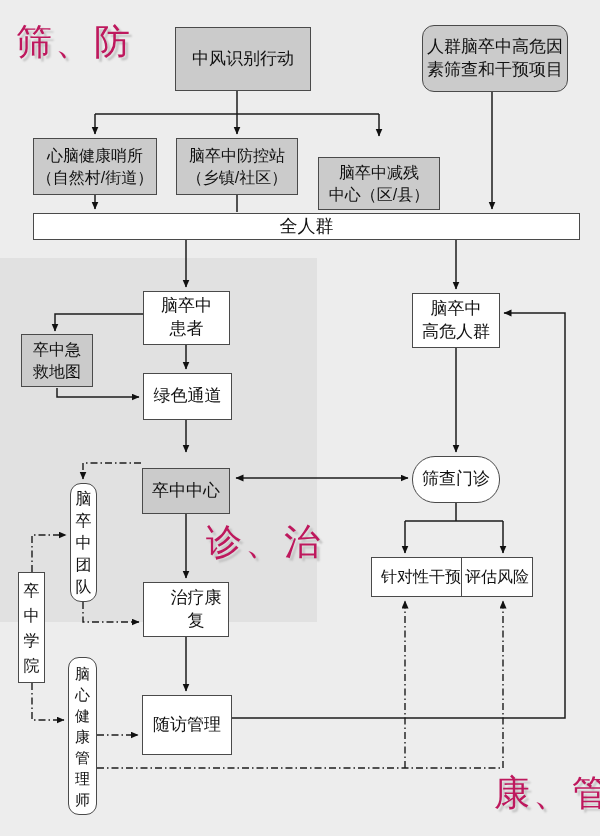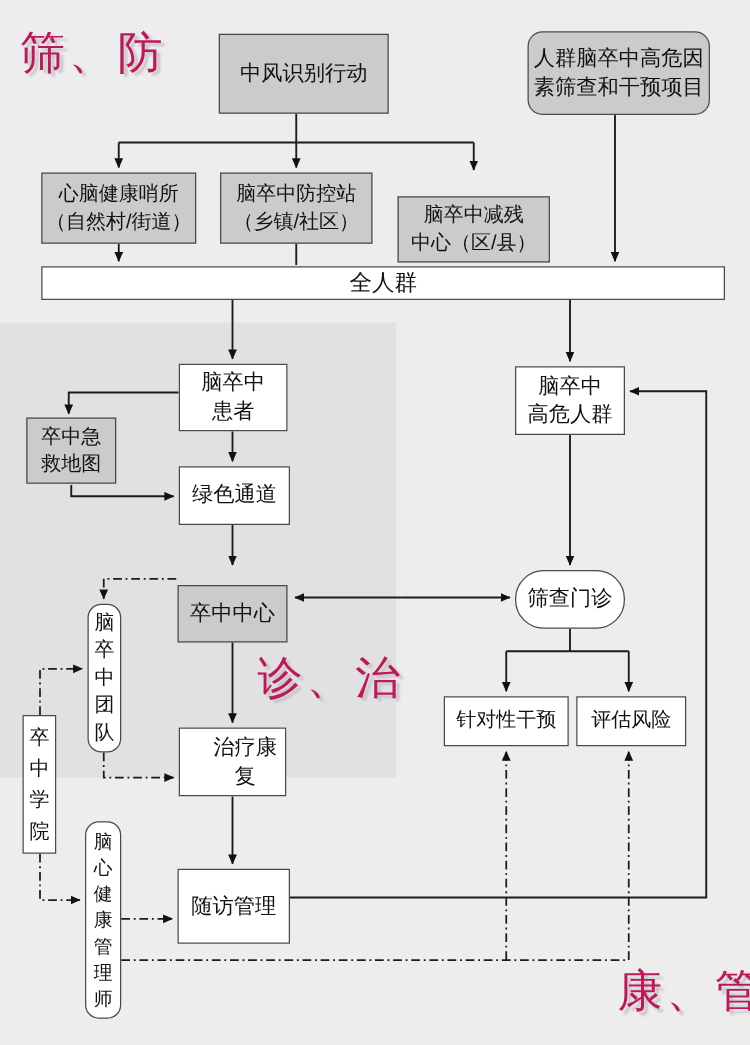--- a/index.html
+++ b/index.html
@@ -27,22 +27,22 @@
   .n-disability{left:318px;top:157px;width:122px;height:53px;font-size:16px;}
   .n-population{left:33px;top:213px;width:547px;height:27px;font-size:18px;}
   .n-patients{left:143px;top:291px;width:87px;height:54px;}
   .n-map{left:21px;top:334px;width:72px;height:53px;font-size:16px;}
   .n-green{left:143px;top:373px;width:89px;height:47px;}
   .n-center{left:142px;top:468px;width:88px;height:46px;}
   .n-rehab{left:143px;top:582px;width:86px;height:55px;padding-left:20px;}
   .n-followup{left:142px;top:695px;width:90px;height:60px;text-align:center;}
   .n-highrisk{left:412px;top:293px;width:88px;height:55px;}
   .n-clinic{left:412px;top:456px;width:88px;height:47px;border-radius:23px;}
-  .n-targeted{left:355px;top:557px;width:100px;height:40px;font-size:16px;}
-  .n-assess{left:461px;top:557px;width:88px;height:40px;font-size:16px;}
+  .n-targeted{left:371px;top:557px;width:100px;height:40px;font-size:16px;}
+  .n-assess{left:461px;top:557px;width:72px;height:40px;font-size:16px;}
   .n-team{left:70px;top:483px;width:27px;height:119px;}
   .n-college{left:18px;top:572px;width:27px;height:111px;line-height:25px;}
   .n-manager{left:68px;top:657px;width:29px;height:158px;line-height:21px;font-size:15px;}
 
   .heading{
     position:absolute;font-size:36px;color:#be185d;letter-spacing:3px;
     text-shadow:3px 3px 2px #c4c4c4;white-space:nowrap;
   }
   .h-screen{left:16px;top:18px;}
   .h-diagnose{left:206px;top:518px;}

